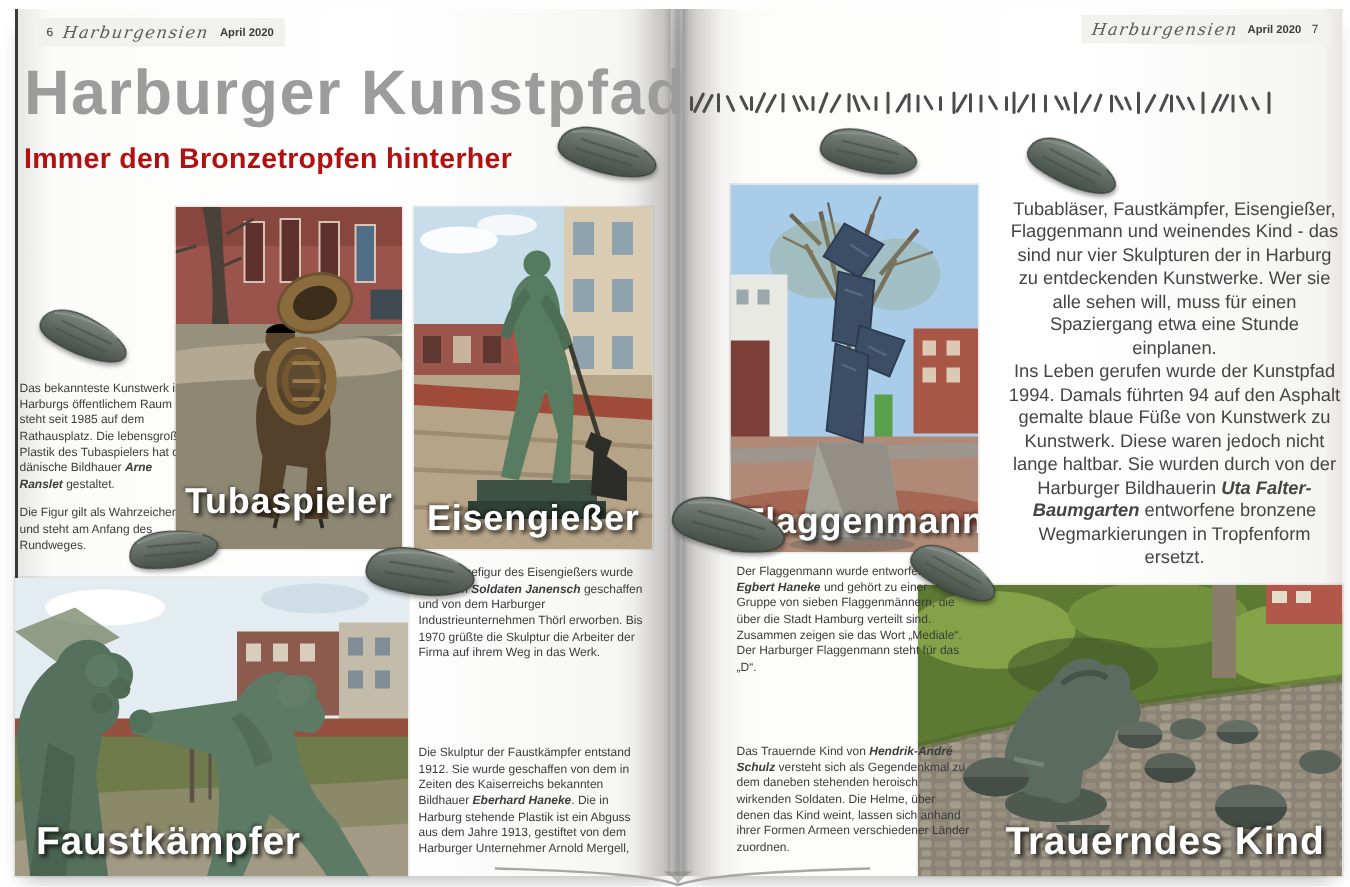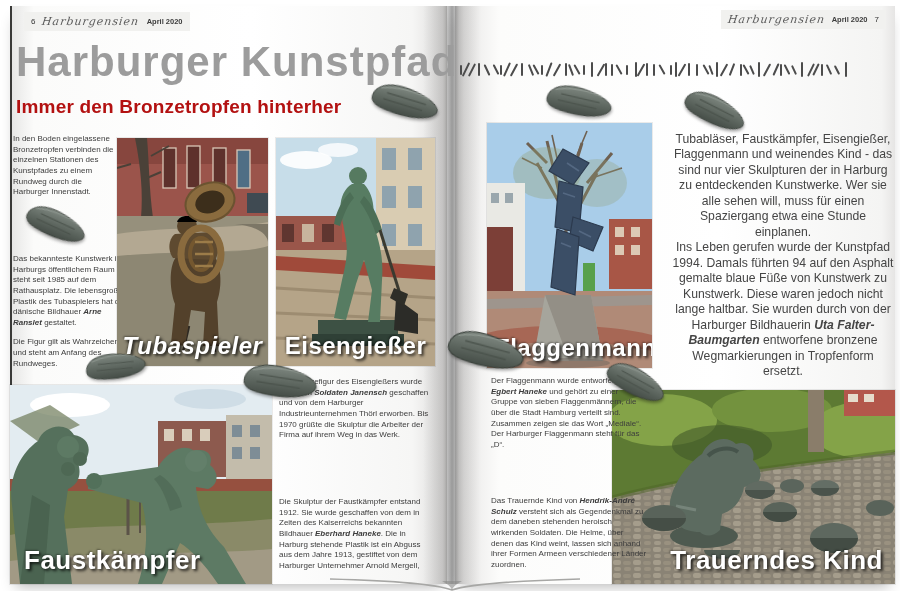--- a/index.html
+++ b/index.html
@@ -76,23 +76,20 @@
     <span class="logo-script">Harburgensien</span>
     <span class="hdr-date">April 2020</span>
     <span class="hdr-num">7</span>
   </div>
 
   <div class="headline">Harburger Kunstpfad</div>
   <div class="subheadline">Immer den Bronzetropfen hinterher</div>
 
   <div class="tally"><i style="transform: rotate(0deg); height: 10px; margin-right: 3px;"></i><i style="transform: rotate(26deg); height: 15px; margin-right: 4px;"></i><i style="transform: rotate(27deg); height: 14px; margin-right: 5px;"></i><i style="transform: rotate(0deg); height: 13px; margin-right: 6px;"></i><i style="transform: rotate(-25deg); height: 12px; margin-right: 7px;"></i><i style="transform: rotate(-27deg); height: 11px; margin-right: 3px;"></i><i style="transform: rotate(0deg); height: 10px; margin-right: 4px;"></i><i style="transform: rotate(24deg); height: 15px; margin-right: 5px;"></i><i style="transform: rotate(28deg); height: 14px; margin-right: 6px;"></i><i style="transform: rotate(0deg); height: 13px; margin-right: 7px;"></i><i style="transform: rotate(-22deg); height: 12px; margin-right: 3px;"></i><i style="transform: rotate(-29deg); height: 11px; margin-right: 4px;"></i><i style="transform: rotate(0deg); height: 10px; margin-right: 5px;"></i><i style="transform: rotate(21deg); height: 15px; margin-right: 6px;"></i><i style="transform: rotate(29deg); height: 14px; margin-right: 7px;"></i><i style="transform: rotate(0deg); height: 13px; margin-right: 3px;"></i><i style="transform: rotate(-20deg); height: 12px; margin-right: 4px;"></i><i style="transform: rotate(-30deg); height: 11px; margin-right: 5px;"></i><i style="transform: rotate(0deg); height: 10px; margin-right: 6px;"></i><i style="transform: rotate(0deg); height: 15px; margin-right: 7px;"></i><i style="transform: rotate(30deg); height: 14px; margin-right: 3px;"></i><i style="transform: rotate(0deg); height: 13px; margin-right: 4px;"></i><i style="transform: rotate(0deg); height: 12px; margin-right: 5px;"></i><i style="transform: rotate(-30deg); height: 11px; margin-right: 6px;"></i><i style="transform: rotate(0deg); height: 10px; margin-right: 7px;"></i><i style="transform: rotate(0deg); height: 15px; margin-right: 3px;"></i><i style="transform: rotate(30deg); height: 14px; margin-right: 4px;"></i><i style="transform: rotate(0deg); height: 13px; margin-right: 5px;"></i><i style="transform: rotate(0deg); height: 12px; margin-right: 6px;"></i><i style="transform: rotate(-30deg); height: 11px; margin-right: 7px;"></i><i style="transform: rotate(0deg); height: 10px; margin-right: 3px;"></i><i style="transform: rotate(0deg); height: 15px; margin-right: 4px;"></i><i style="transform: rotate(30deg); height: 14px; margin-right: 5px;"></i><i style="transform: rotate(0deg); height: 13px; margin-right: 6px;"></i><i style="transform: rotate(0deg); height: 12px; margin-right: 7px;"></i><i style="transform: rotate(-29deg); height: 11px; margin-right: 3px;"></i><i style="transform: rotate(-20deg); height: 10px; margin-right: 4px;"></i><i style="transform: rotate(0deg); height: 15px; margin-right: 5px;"></i><i style="transform: rotate(29deg); height: 14px; margin-right: 6px;"></i><i style="transform: rotate(21deg); height: 13px; margin-right: 7px;"></i><i style="transform: rotate(0deg); height: 12px; margin-right: 3px;"></i><i style="transform: rotate(-29deg); height: 11px; margin-right: 4px;"></i><i style="transform: rotate(-23deg); height: 10px; margin-right: 5px;"></i><i style="transform: rotate(0deg); height: 15px; margin-right: 6px;"></i><i style="transform: rotate(28deg); height: 14px; margin-right: 7px;"></i><i style="transform: rotate(24deg); height: 13px; margin-right: 3px;"></i><i style="transform: rotate(0deg); height: 12px; margin-right: 4px;"></i><i style="transform: rotate(-27deg); height: 11px; margin-right: 5px;"></i><i style="transform: rotate(-25deg); height: 10px; margin-right: 6px;"></i><i style="transform: rotate(0deg); height: 15px; margin-right: 7px;"></i><i style="transform: rotate(26deg); height: 14px; margin-right: 3px;"></i><i style="transform: rotate(26deg); height: 13px; margin-right: 4px;"></i><i style="transform: rotate(0deg); height: 12px; margin-right: 5px;"></i><i style="transform: rotate(-25deg); height: 11px; margin-right: 6px;"></i><i style="transform: rotate(-27deg); height: 10px; margin-right: 7px;"></i><i style="transform: rotate(0deg); height: 15px; margin-right: 3px;"></i></div>
 
-  <div class="smalltext" style="left:13px;top:134px;width:102px;">
-    <p>In den Boden eingelassene Bronzetropfen verbinden die einzelnen Stationen des Kunstpfades zu einem Rundweg durch die Harburger Innenstadt.</p>
-  </div>
   <div class="smalltext" style="left:13px;top:254px;width:115px;">
     <p class="richtext"><span>Das bekannteste Kunstwerk in Harburgs öffentlichem Raum steht seit 1985 auf dem Rathausplatz. Die lebensgroße Plastik des Tubaspielers hat der dänische Bildhauer </span><b>Arne Ranslet</b><span> gestaltet.</span></p>
     <p>Die Figur gilt als Wahrzeichen und steht am Anfang des Rundweges.</p>
   </div>
 
   <div class="photo" style="left:117px;top:138px;width:151px;height:228px;">
     <svg viewBox="0 0 151 228" preserveAspectRatio="none">
       <rect x="0" y="0" width="151" height="118" fill="#9b544b"></rect>
       <rect x="0" y="0" width="151" height="26" fill="#87463e"></rect>
       <rect x="46" y="10" width="13" height="40" fill="#5e312c" stroke="#d9c6b6" stroke-width="1.3"></rect>
@@ -114,21 +111,21 @@
         <path d="M58,96 C52,100 50,112 56,120 L98,122 C104,112 102,100 94,94 Z" fill="#5e4a30"></path>
         <circle cx="70" cy="88" r="10" fill="#5a462c"></circle>
         <path d="M60,84 C62,76 78,76 80,84 Z" fill="#3f3category520"></path>
         <ellipse cx="93" cy="64" rx="25" ry="19" fill="#8a6b3e" stroke="#6b5330" stroke-width="2" transform="rotate(-18 93 64)"></ellipse>
         <ellipse cx="93" cy="64" rx="15" ry="11" fill="#3c2e1b" transform="rotate(-18 93 64)"></ellipse>
         <ellipse cx="84" cy="116" rx="20" ry="26" fill="none" stroke="#8a6b3e" stroke-width="7"></ellipse>
         <ellipse cx="84" cy="116" rx="11" ry="16" fill="none" stroke="#74572f" stroke-width="4"></ellipse>
         <path d="M78,104 L96,104 M78,116 L96,116 M78,128 L96,128" stroke="#9c7c49" stroke-width="2.5"></path>
       </g>
     </svg>
-    <div class="caption cap-center" style="bottom:6px;font-size:24px;font-style:italic;">Tubaspieler</div>
+    <div class="caption cap-center" style="bottom:17px;font-size:24px;">Tubaspieler</div>
   </div>
 
   <div class="photo" style="left:276px;top:138px;width:159px;height:228px;">
     <svg viewBox="0 0 159 228" preserveAspectRatio="none">
       <rect x="0" y="0" width="159" height="140" fill="#c7dde9"></rect>
       <ellipse cx="30" cy="22" rx="26" ry="9" fill="#ffffff" opacity=".9"></ellipse>
       <ellipse cx="62" cy="12" rx="20" ry="7" fill="#ffffff" opacity=".8"></ellipse>
       <rect x="100" y="0" width="59" height="152" fill="#d9ccb2"></rect>
       <rect x="106" y="10" width="14" height="22" fill="#8fa3ae"></rect>
         <rect x="132" y="10" width="14" height="22" fill="#8fa3ae"></rect>

